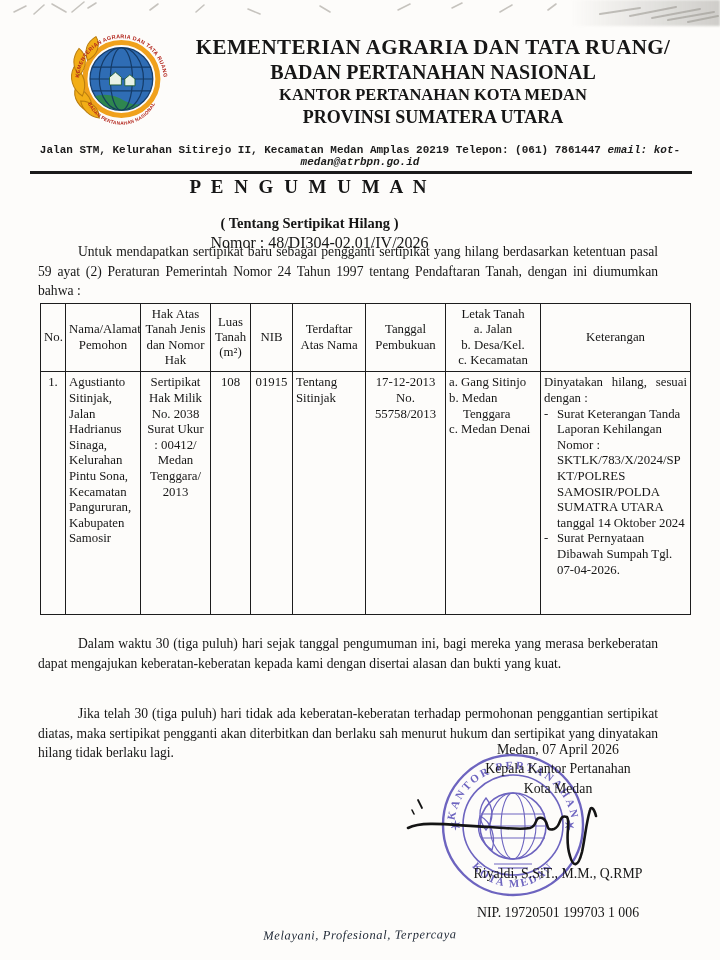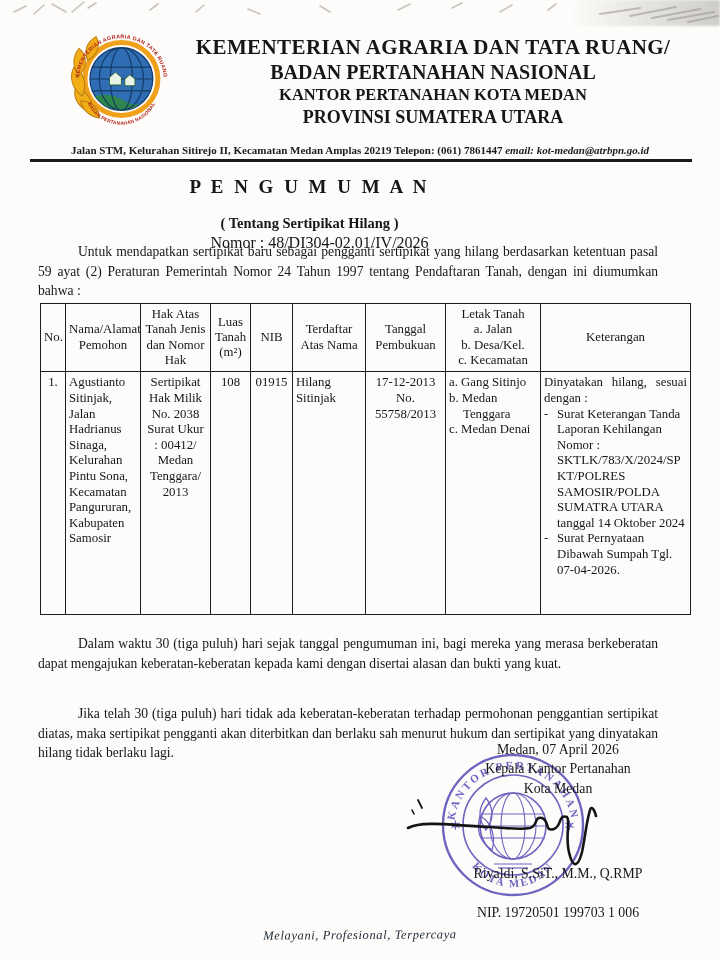--- a/index.html
+++ b/index.html
@@ -17,21 +17,21 @@
   .header{position:absolute;top:24px;left:0;width:720px;}
   .header-inner{display:flex;align-items:center;}
   .logo-wrap{flex:0 0 auto;margin-left:62px;width:112px;}
   .header-text{flex:1 1 auto;text-align:center;padding-right:28px;line-height:1.25;}
   .h-line1{font-size:21px;font-weight:bold;letter-spacing:.4px;}
   .h-line2{font-size:20px;font-weight:bold;}
   .h-line3{font-size:16.5px;font-weight:bold;}
   .h-line4{font-size:18px;font-weight:bold;}
   .address-line{
     margin-top:6px;text-align:center;
-    font-family:Liberation Serif, serif;font-weight:bold;font-size:11px;color:#1c1c1c;
+    font-family:Liberation Mono, monospace;font-weight:bold;font-size:11px;color:#1c1c1c;
   }
   .address-email{font-style:italic;}
   .header-rule{margin:3px 28px 0 30px;border-top:3px solid #1a1a1a;height:2px;}
   
   .title-block{position:absolute;top:175px;left:0;width:619px;text-align:center;line-height:1.3;}
   .title-main{font-size:19px;font-weight:bold;letter-spacing:3px;}
   .title-sub{font-size:14.5px;font-weight:bold;margin-top:14px;}
   .title-num{font-size:16px;font-weight:normal;margin-left:20px;}
   
   .para{
@@ -204,21 +204,21 @@
         <th>Keterangan</th>
       </tr>
     </thead>
     <tbody>
       <tr>
         <td class="c body-cell">1.</td>
         <td class="body-cell">Agustianto Sitinjak, Jalan Hadrianus Sinaga, Kelurahan Pintu Sona, Kecamatan Pangururan, Kabupaten Samosir</td>
         <td class="c body-cell">Sertipikat Hak Milik No. 2038 Surat Ukur : 00412/ Medan Tenggara/ 2013</td>
         <td class="c body-cell">108</td>
         <td class="c body-cell">01915</td>
-        <td class="body-cell">Hilang Sitinjak</td>
+        <td class="body-cell">Tentang Sitinjak</td>
         <td class="c body-cell">
           <div>17-12-2013</div>
           <div>No.</div>
           <div>55758/2013</div>
         </td>
         <td class="body-cell">
           <div class="hang">a. Gang Sitinjo</div>
           <div class="hang">b. Medan Tenggara</div>
           <div class="hang">c. Medan Denai</div>
         </td>

